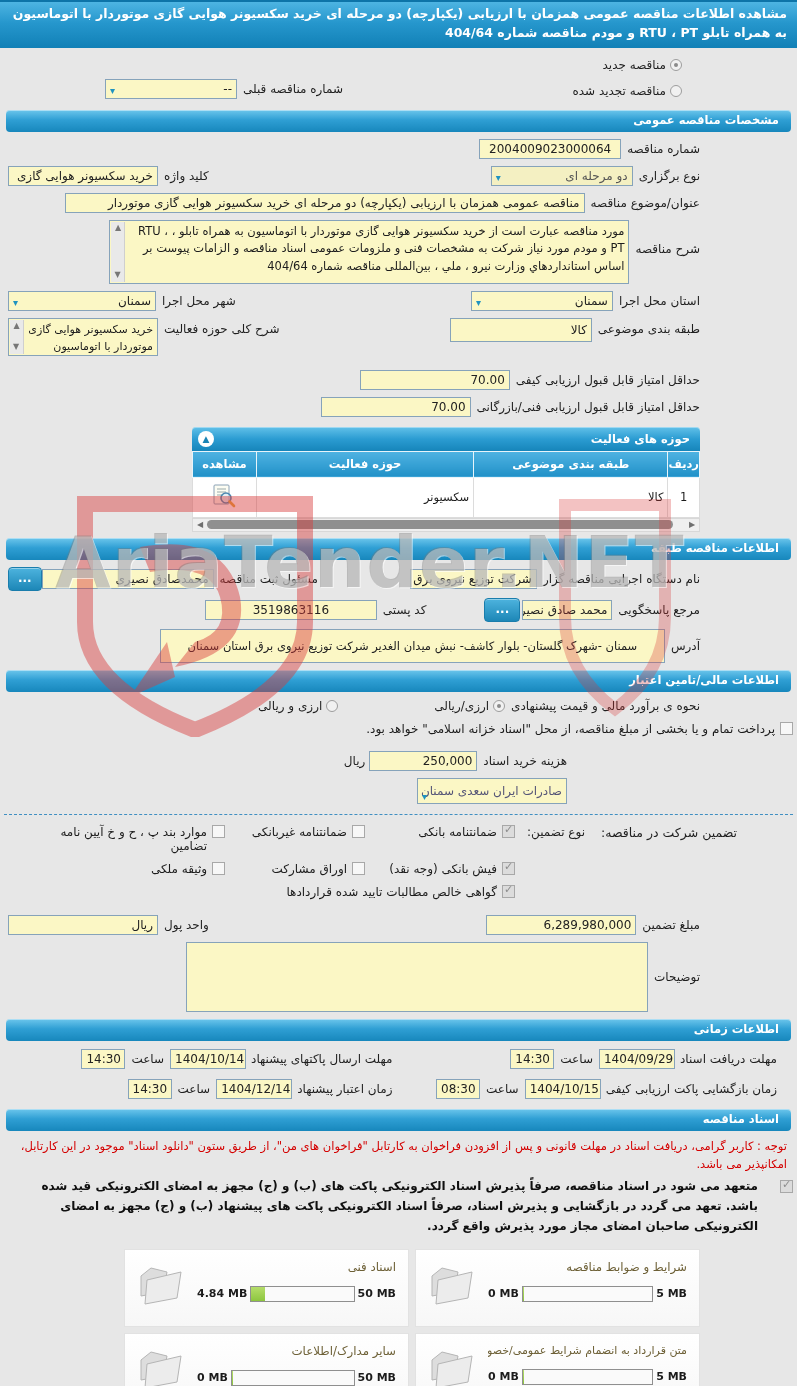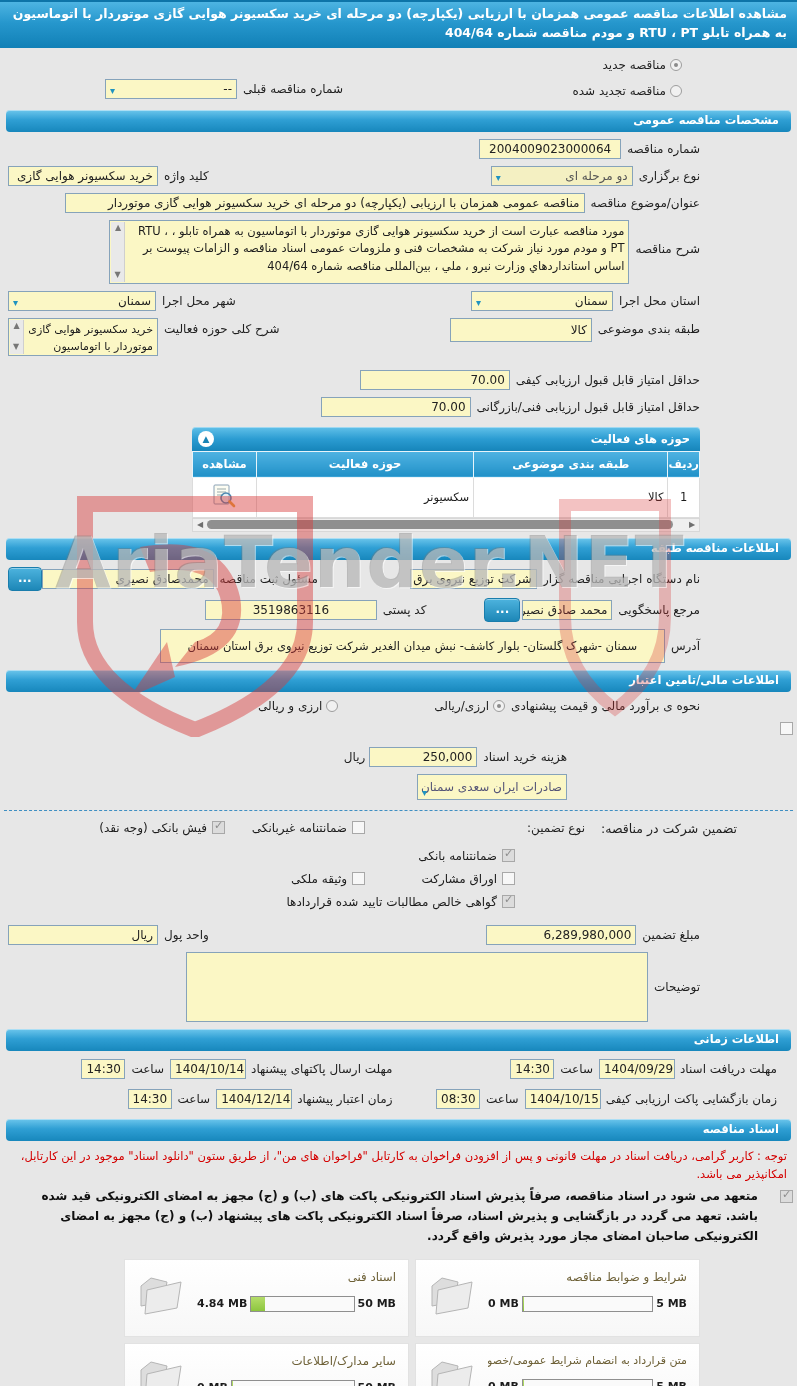--- a/index.html
+++ b/index.html
@@ -275,20 +275,21 @@
   <span class="lbl">نحوه ی برآورد مالی و قیمت پیشنهادی</span>
   <span class="radio on"></span>
   <span class="lbl">ارزی/ریالی</span>
   <span style="width:90px;"></span>
   <span class="radio"></span>
   <span class="lbl">ارزی و ریالی</span>
 </div>
 
 <div class="frow" style="margin-left:8px; margin-right:4px; align-items:flex-start;">
   <span class="cbx" style="margin-top:2px;"></span>
+  <span style="max-width:700px; line-height:1.6;">پرداخت تمام و یا بخشی از مبلغ مناقصه، از محل "اسناد خزانه اسلامی" خواهد بود.</span>
 </div>
 
 <div class="frow" style="margin-top:12px; margin-right:230px;">
   <span class="lbl">هزینه خرید اسناد</span>
   <span class="input num" style="width:108px;">250,000</span>
   <span class="lbl" style="margin-right:4px;">ریال</span>
 </div>
 
 <div class="frow" style="margin-right:230px; align-items:center;">
   <span class="input sel" style="width:150px; height:26px; line-height:24px; color:#557;">
@@ -296,27 +297,31 @@
     <span class="arr" style="top:6px;">▾</span>
   </span>
 </div>
 
 <div class="dashed"></div>
 
 <div class="frow" style="align-items:flex-start; margin-right:60px;">
   <span class="lbl" style="font-size:12.5px;">تضمین شرکت در مناقصه:</span>
   <span class="lbl" style="margin-right:10px;">نوع تضمین:</span>
   <span style="display:grid; grid-template-columns:150px 140px 200px; row-gap:9px; direction:rtl; margin-right:6px;">
-    <span style="display:flex;align-items:flex-start;margin-top:28px;">
+    <span style="display:flex;align-items:flex-start;">
         <span class="cbx dis on"></span>
         <span>ضمانتنامه بانکی</span>
       </span>
     <span style="display:flex;align-items:flex-start;">
         <span class="cbx"></span>
         <span>ضمانتنامه غیربانکی</span>
+      </span>
+    <span style="display:flex;align-items:flex-start;">
+        <span class="cbx"></span>
+        <span>موارد بند پ ، ح و خ آیین نامه تضامین</span>
       </span>
     <span style="display:flex;align-items:flex-start;">
         <span class="cbx dis on"></span>
         <span>فیش بانکی (وجه نقد)</span>
       </span>
     <span style="display:flex;align-items:flex-start;">
         <span class="cbx"></span>
         <span>اوراق مشارکت</span>
       </span>
     <span style="display:flex;align-items:flex-start;">

